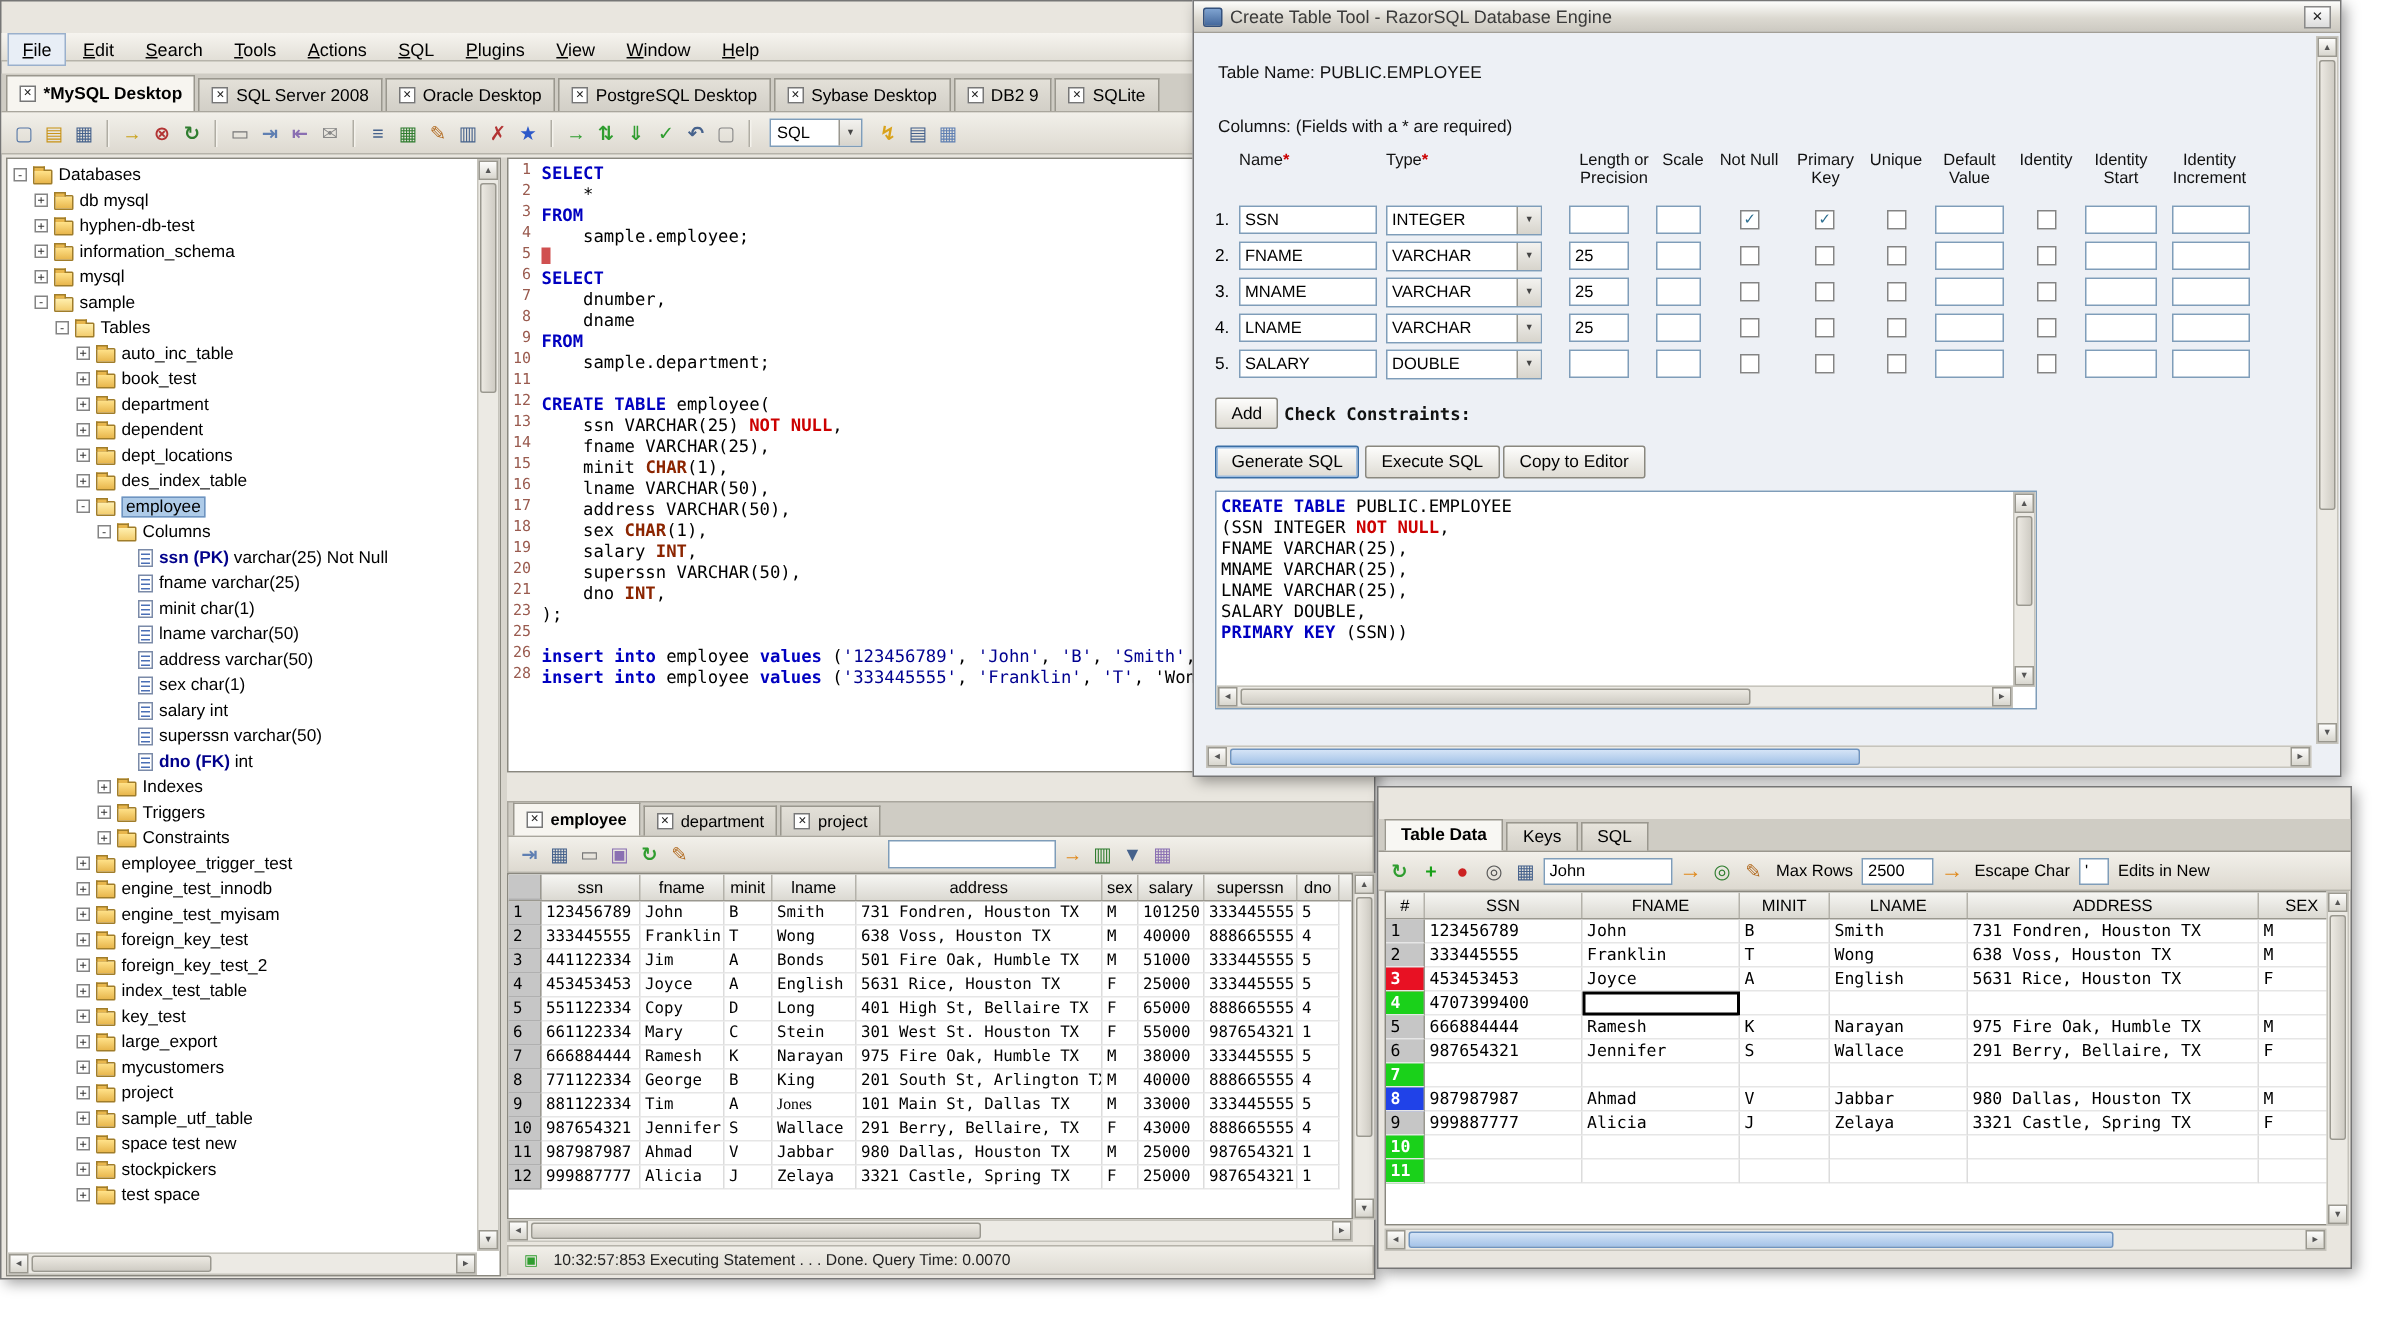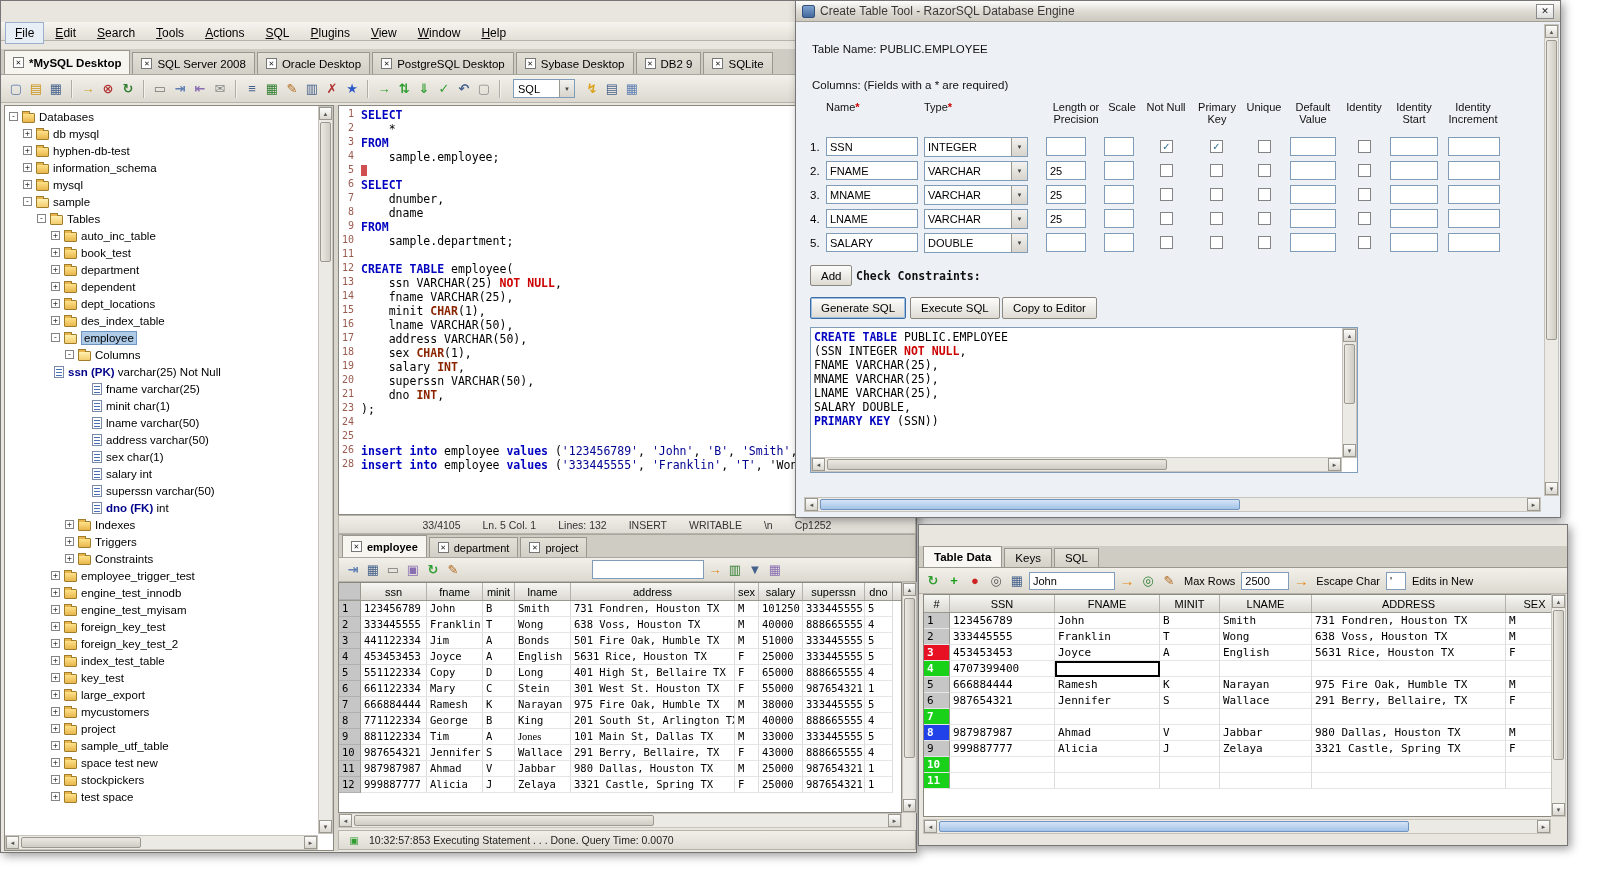--- a/index.html
+++ b/index.html
@@ -274,21 +274,21 @@
           <div class="tree-row selected" style="padding-left: 46px;">
             <span class="exp">-</span>
             <span class="ic-folder open"></span>
             <span class="tree-label">employee</span>
           </div>
           <div class="tree-row" style="padding-left: 60px;">
             <span class="exp">-</span>
             <span class="ic-folder open"></span>
             <span class="tree-label">Columns</span>
           </div>
-          <div class="tree-row" style="padding-left: 36px;">
+          <div class="tree-row" style="padding-left: 74px;">
             <span class="exp-sp"></span>
             <span class="ic-col"></span>
             <span class="tree-label"><b>ssn (PK)</b> varchar(25) Not Null</span>
           </div>
           <div class="tree-row" style="padding-left: 74px;">
             <span class="exp-sp"></span>
             <span class="ic-col"></span>
             <span class="tree-label">fname varchar(25)</span>
           </div>
           <div class="tree-row" style="padding-left: 74px;">
@@ -446,35 +446,25 @@
         <div class="ed-line"><span class="ln">13</span><span class="code">    ssn VARCHAR(25) <span class="kwred">NOT</span> <span class="kwred">NULL</span>,</span></div>
         <div class="ed-line"><span class="ln">14</span><span class="code">    fname VARCHAR(25),</span></div>
         <div class="ed-line"><span class="ln">15</span><span class="code">    minit <span class="kwtype">CHAR</span>(1),</span></div>
         <div class="ed-line"><span class="ln">16</span><span class="code">    lname VARCHAR(50),</span></div>
         <div class="ed-line"><span class="ln">17</span><span class="code">    address VARCHAR(50),</span></div>
         <div class="ed-line"><span class="ln">18</span><span class="code">    sex <span class="kwtype">CHAR</span>(1),</span></div>
         <div class="ed-line"><span class="ln">19</span><span class="code">    salary <span class="kwtype">INT</span>,</span></div>
         <div class="ed-line"><span class="ln">20</span><span class="code">    superssn VARCHAR(50),</span></div>
         <div class="ed-line"><span class="ln">21</span><span class="code">    dno <span class="kwtype">INT</span>,</span></div>
         <div class="ed-line"><span class="ln">23</span><span class="code">);</span></div>
-        <div class="ed-line"><span class="ln">24</span><span class="code">&nbsp;</span></div>
         <div class="ed-line"><span class="ln">25</span><span class="code">&nbsp;</span></div>
         <div class="ed-line"><span class="ln">26</span><span class="code"><span class="kw">insert</span> <span class="kw">into</span> employee <span class="kw">values</span> (<span class="str">'123456789'</span>, <span class="str">'John'</span>, <span class="str">'B'</span>, <span class="str">'Smith'</span>,</span></div>
         <div class="ed-line"><span class="ln">28</span><span class="code"><span class="kw">insert</span> <span class="kw">into</span> employee <span class="kw">values</span> (<span class="str">'333445555'</span>, <span class="str">'Franklin'</span>, <span class="str">'T'</span>, 'Wong</span></div>
       </div>
 
-    <div class="editor-status" id="editorStatus">
-        <span class="status-seg">33/4105</span>
-        <span class="status-seg">Ln. 5 Col. 1</span>
-        <span class="status-seg">Lines: 132</span>
-        <span class="status-seg">INSERT</span>
-        <span class="status-seg">WRITABLE</span>
-        <span class="status-seg">\n</span>
-        <span class="status-seg">Cp1252</span>
-      </div>
 
     <div class="results-panel">
       <div class="result-tabs" id="resultTabs">
           <div class="conn-tab active">
             <span class="tab-close">✕</span>
             <span class="tab-label">employee</span>
           </div>
           <div class="conn-tab">
             <span class="tab-close">✕</span>
             <span class="tab-label">department</span>

